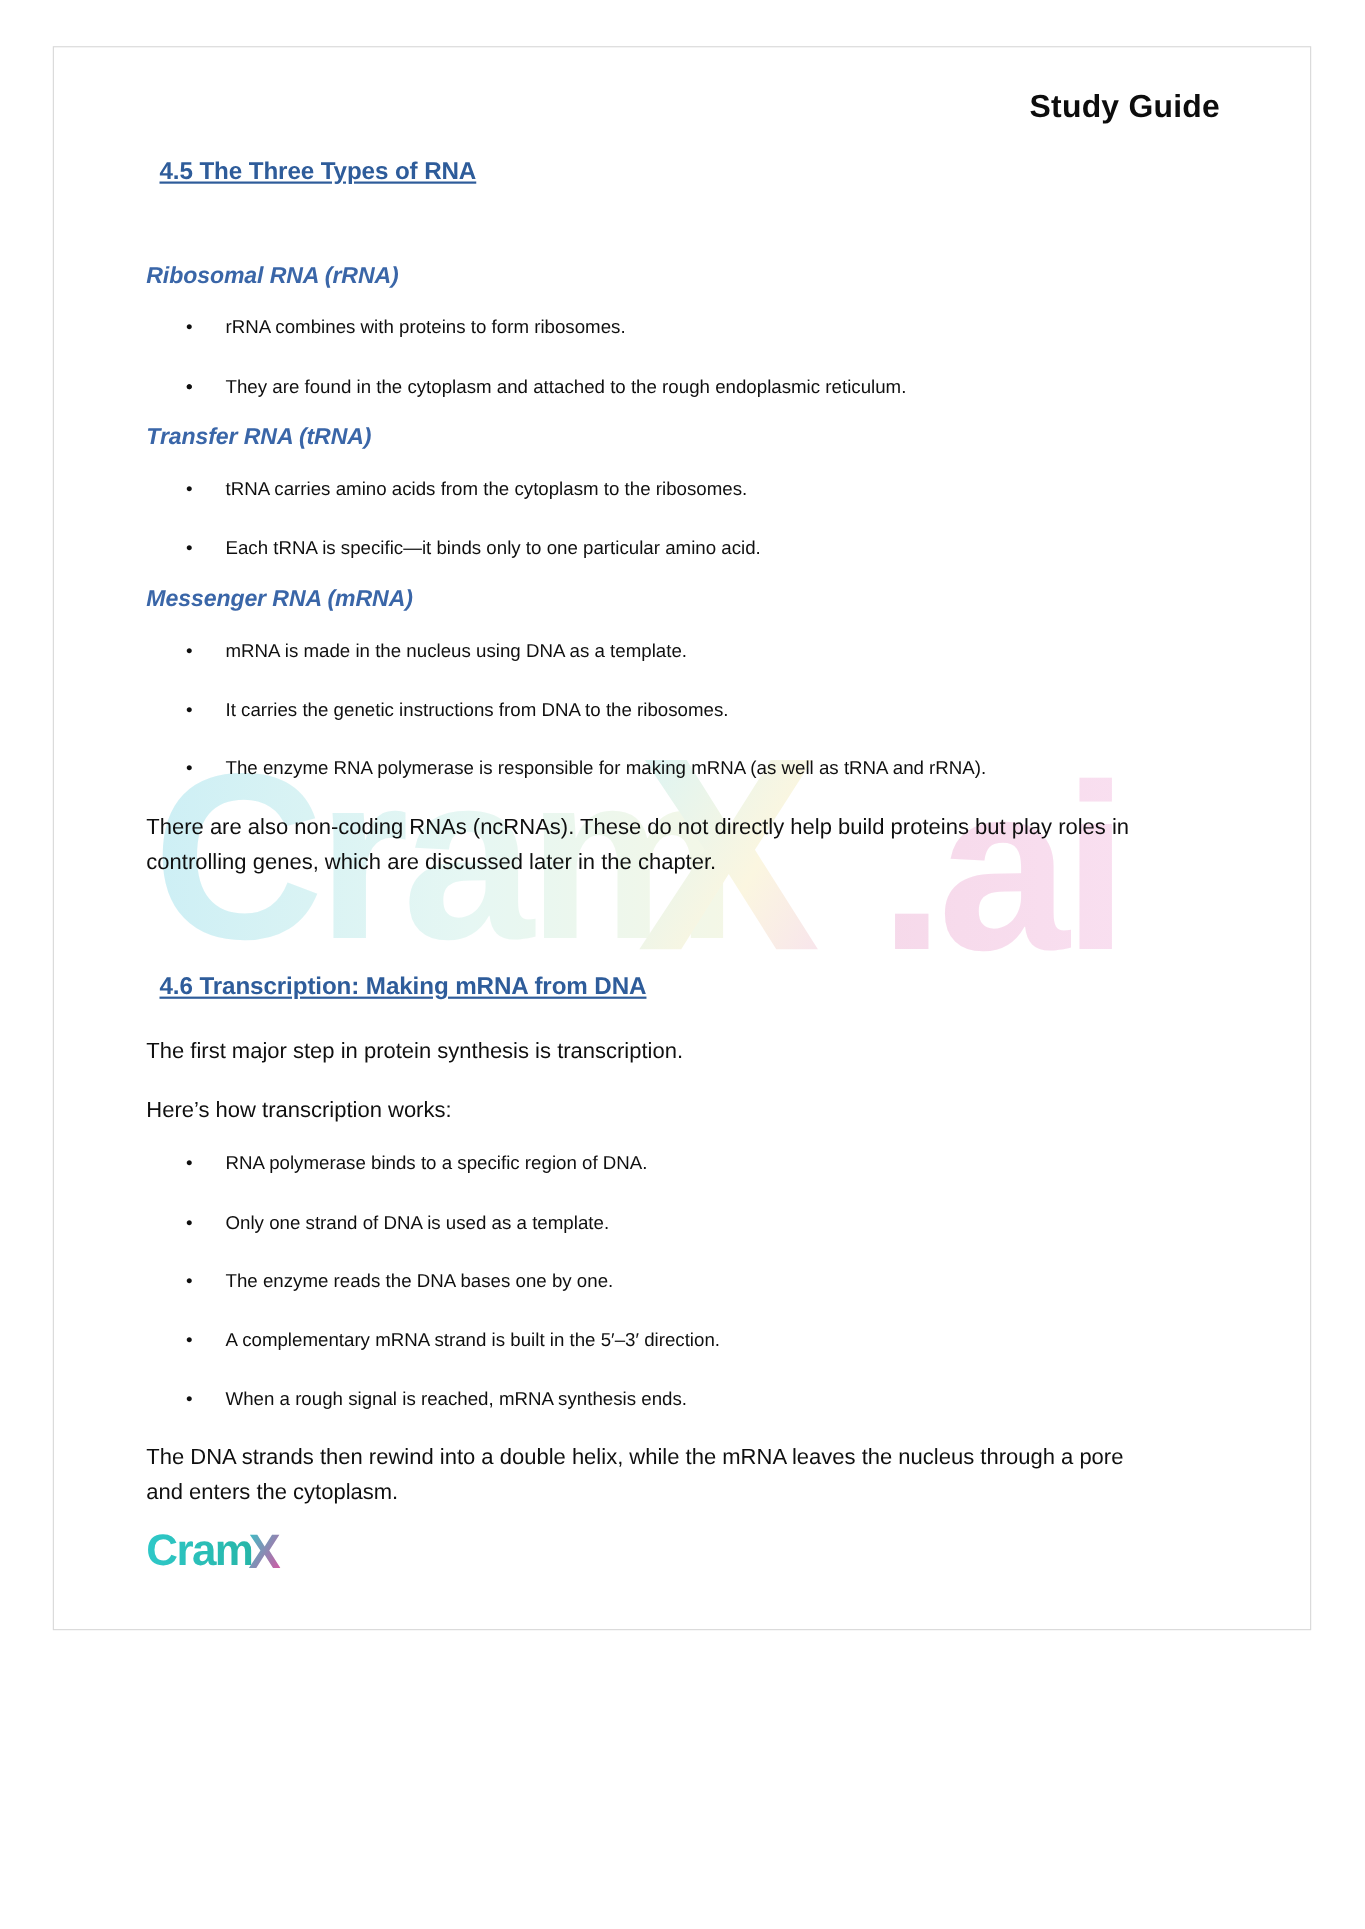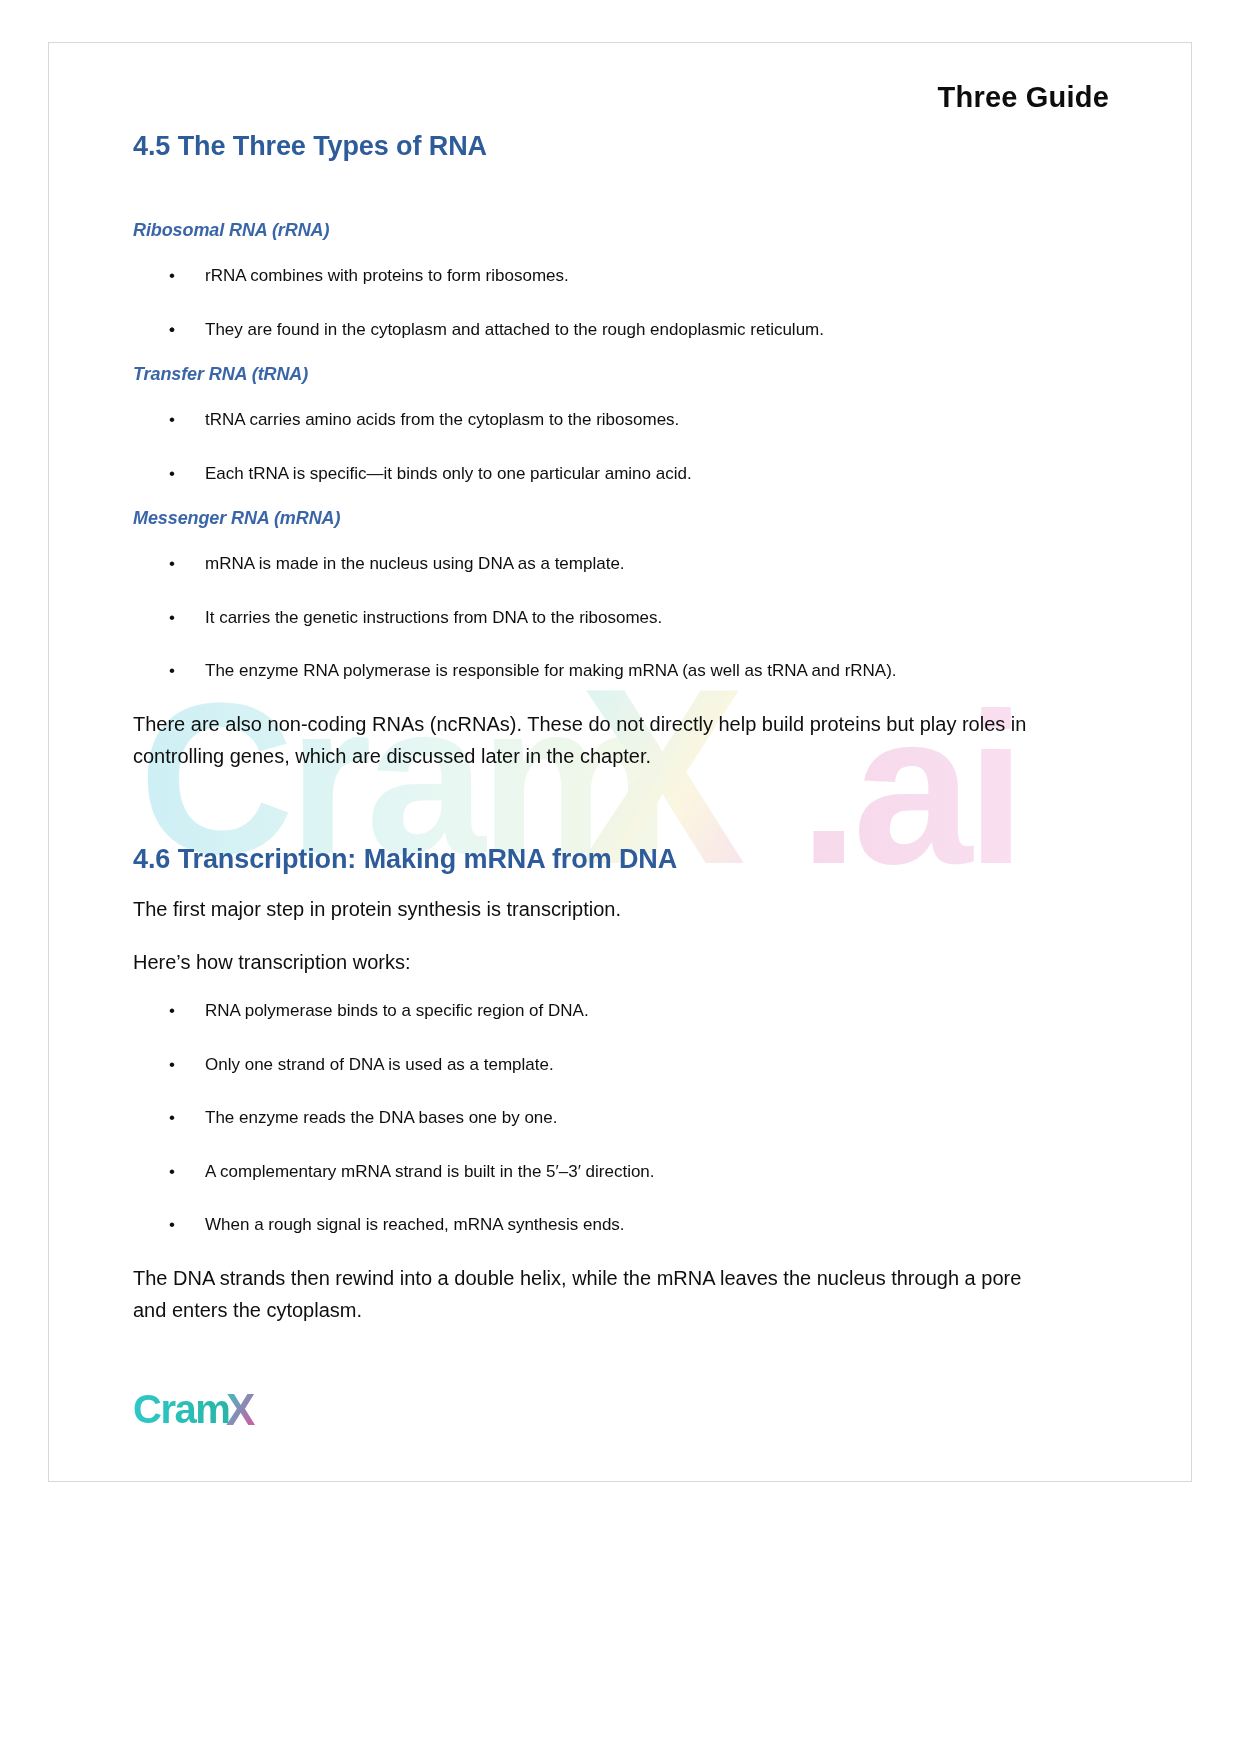--- a/index.html
+++ b/index.html
@@ -61,29 +61,30 @@
 
   .content {
     position: absolute;
     left: 84px;
     top: 88px;
     width: 922px;
     z-index: 2;
   }
 
   h1.section {
-    font-size: 27px;
+    font-size: 22px;
     font-weight: bold;
     color: #2e5c9a;
-    margin: 0;
+    margin: 12px;
     letter-spacing: -0.1px;
+    text-decoration: underline;
   }
 
   h2.subsection {
-    font-size: 18px;
+    font-size: 21px;
     font-weight: bold;
     font-style: italic;
     color: #3a66a8;
     margin: 0;
     letter-spacing: -0.1px;
   }
 
   p.para {
     font-size: 20px;
     line-height: 1.62;
@@ -160,21 +161,21 @@
             <stop offset="0%" stop-color="#f6d9ea"></stop>
             <stop offset="100%" stop-color="#f9dff0"></stop>
           </linearGradient>
         </defs>
         <text x="0" y="195" font-family="'Liberation Sans', sans-serif" font-size="215" font-weight="bold" fill="url(#wmCram)" letter-spacing="-6">Cram</text>
         <text x="440" y="205" font-family="'Liberation Sans', sans-serif" font-size="250" font-weight="bold" fill="url(#wmX)" letter-spacing="-8">X</text>
         <text x="660" y="205" font-family="'Liberation Sans', sans-serif" font-size="215" font-weight="bold" fill="url(#wmAi)" letter-spacing="-6">.ai</text>
       </svg>
     </div>
 
-    <div class="doc-title">Three Guide</div>
+    <div class="doc-title">Study Guide</div>
 
     <div class="content">
 
       <h1 class="section">4.5 The Three Types of RNA</h1>
       <div class="sp-after-h1"></div>
 
       <h2 class="subsection">Ribosomal RNA (rRNA)</h2>
       <div class="sp-after-h2"></div>
       <ul class="bullets">
         <li>

